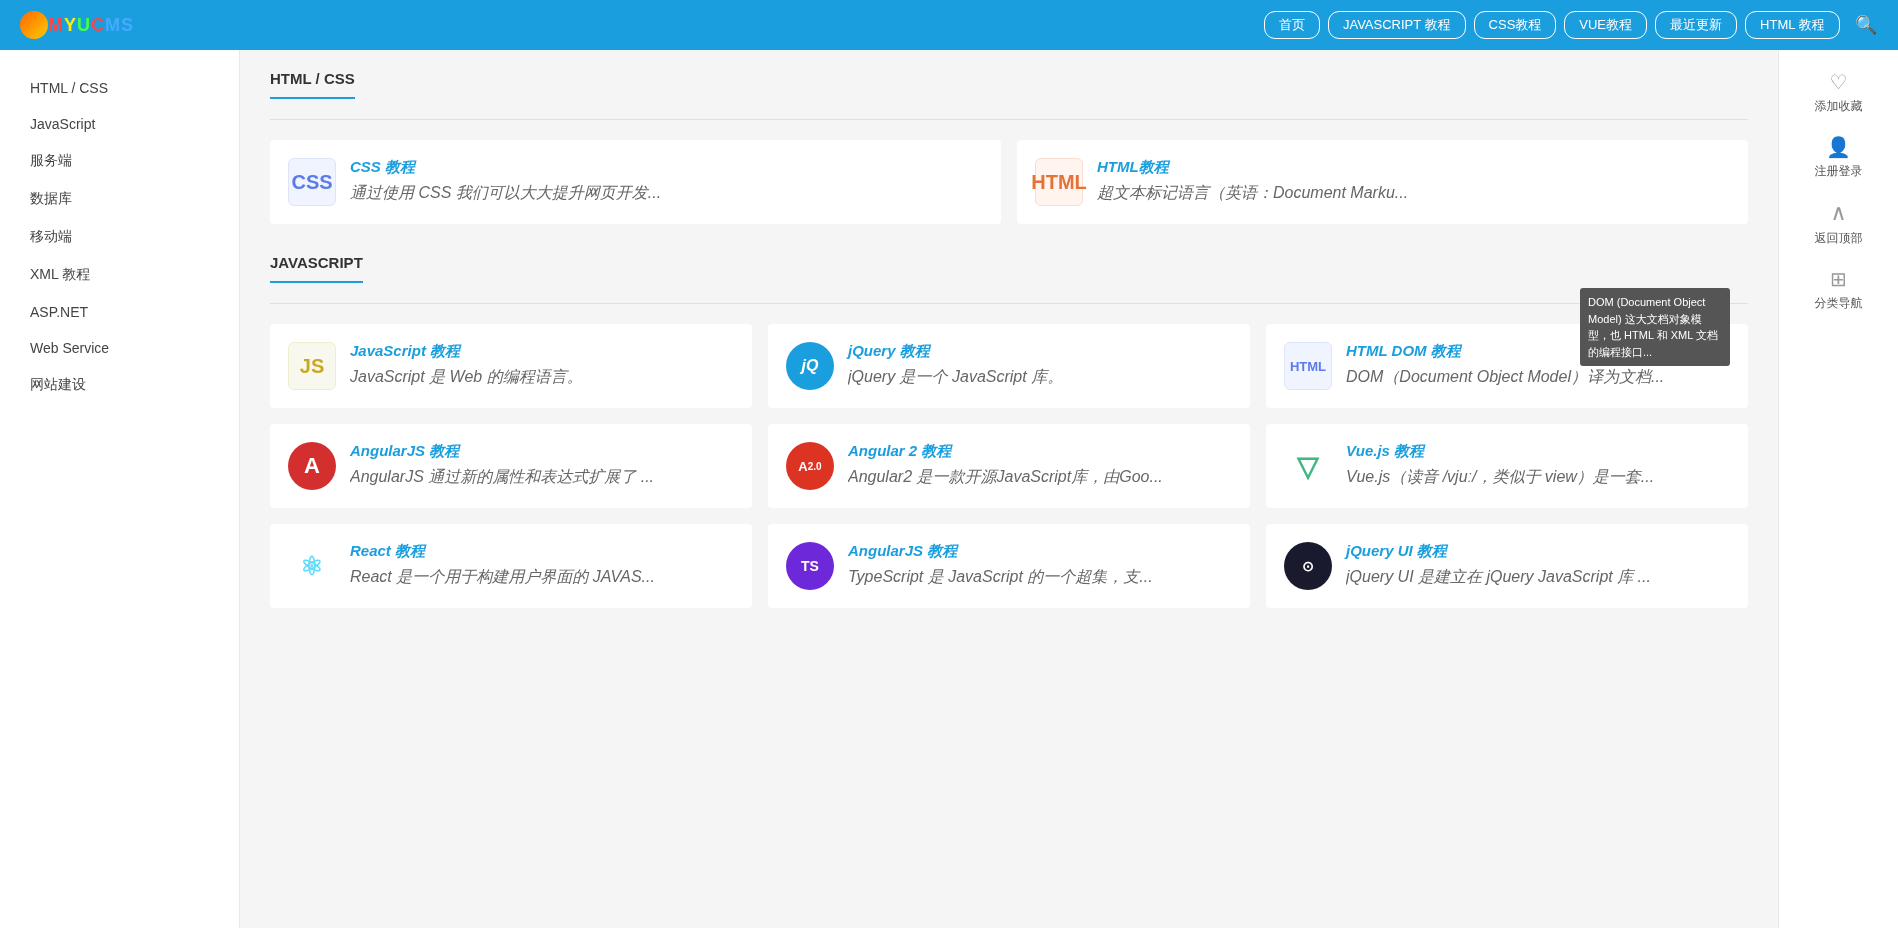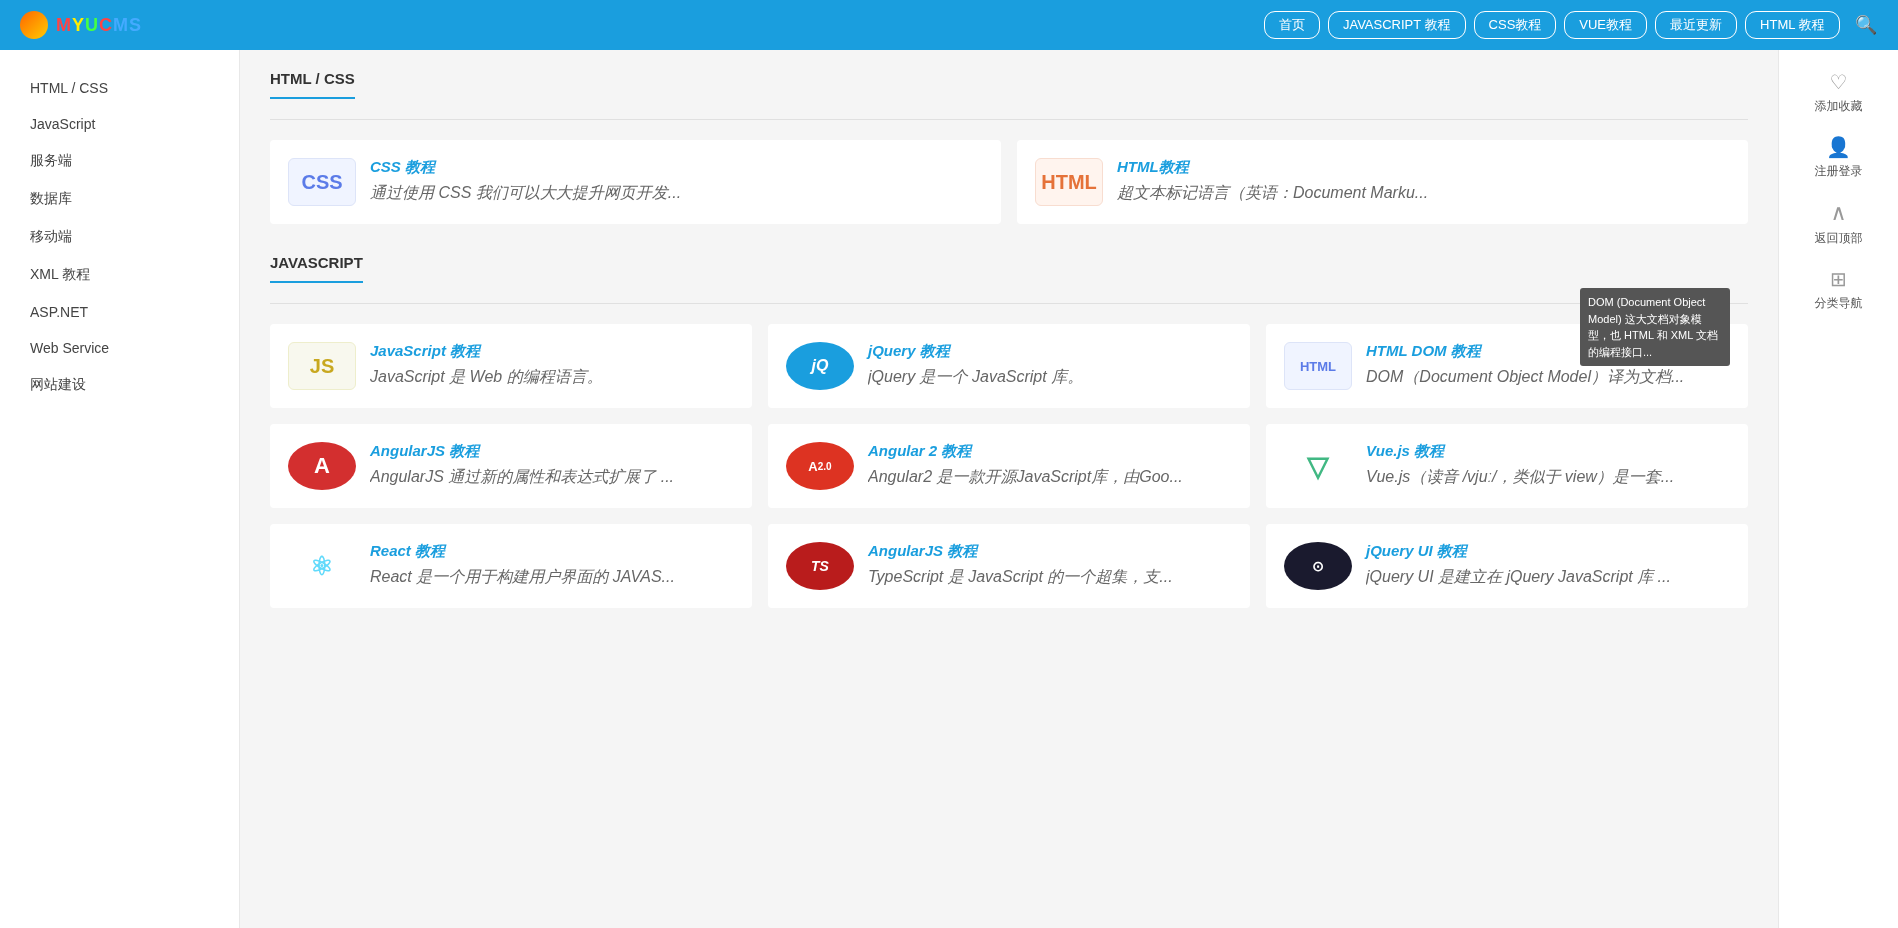--- a/index.html
+++ b/index.html
@@ -12,21 +12,21 @@
       display: flex;
       align-items: center;
       padding: 0 20px;
       position: fixed;
       top: 0; left: 0; right: 0;
       z-index: 100;
     }
     .logo {
       display: flex;
       align-items: center;
-      gap: 8px;
+      gap: 0;
     }
     .logo-circle {
       width: 28px; height: 28px;
       border-radius: 50%;
       background: linear-gradient(135deg, #ff6600, #ffcc00);
       display: inline-block;
     }
     .logo-text {
       color: white;
       font-size: 18px;
@@ -131,21 +131,21 @@
       border-radius: 4px;
       padding: 18px;
       display: flex;
       align-items: flex-start;
       gap: 14px;
       cursor: pointer;
       transition: box-shadow 0.2s;
       position: relative;
     }
     .card-icon {
-      width: 68px; height: 48px;
+      width: 48px; height: 48px;
       flex-shrink: 0;
       border-radius: 6px;
       display: flex;
       align-items: center;
       justify-content: center;
       font-size: 20px;
       font-weight: bold;
     }
     .card-content { flex: 1; min-width: 0; font-style: italic; }
     .card-title {
@@ -165,21 +165,21 @@
     
     .icon-css { background: #f0f4ff; color: #5b7be8; border: 1px solid #dde4f8; }
     .icon-html { background: #fff4ee; color: #e57239; border: 1px solid #f8ddd0; }
     .icon-js { background: #f8f8ee; color: #c8a820; border: 1px solid #eeeecc; }
     .icon-jquery { background: #1a9ede; border-radius: 50%; color: white; }
     .icon-htmldom { background: #f0f4ff; color: #5b7be8; border: 1px solid #dde4f8; }
     .icon-angular { background: #d32f2f; border-radius: 50%; color: white; }
     .icon-angular2 { background: #dd3322; border-radius: 50%; color: white; font-size: 13px; }
     .icon-vuejs { background: transparent; color: #41b883; font-size: 26px; }
     .icon-react { background: transparent; color: #61dafb; font-size: 22px; }
-    .icon-ts { background: #b91c1c; border-radius: 50%; color: white; font-size: 14px; font-style: italic; }
+    .icon-ts { background: #6d28d9; border-radius: 50%; color: white; font-size: 14px; }
     .icon-jqueryui { background: #1a1a2e; border-radius: 50%; color: white; font-size: 16px; }
 
     
     .tooltip-box {
       position: absolute;
       right: 18px;
       bottom: 42px;
       background: #555;
       color: white;
       font-size: 11px;

